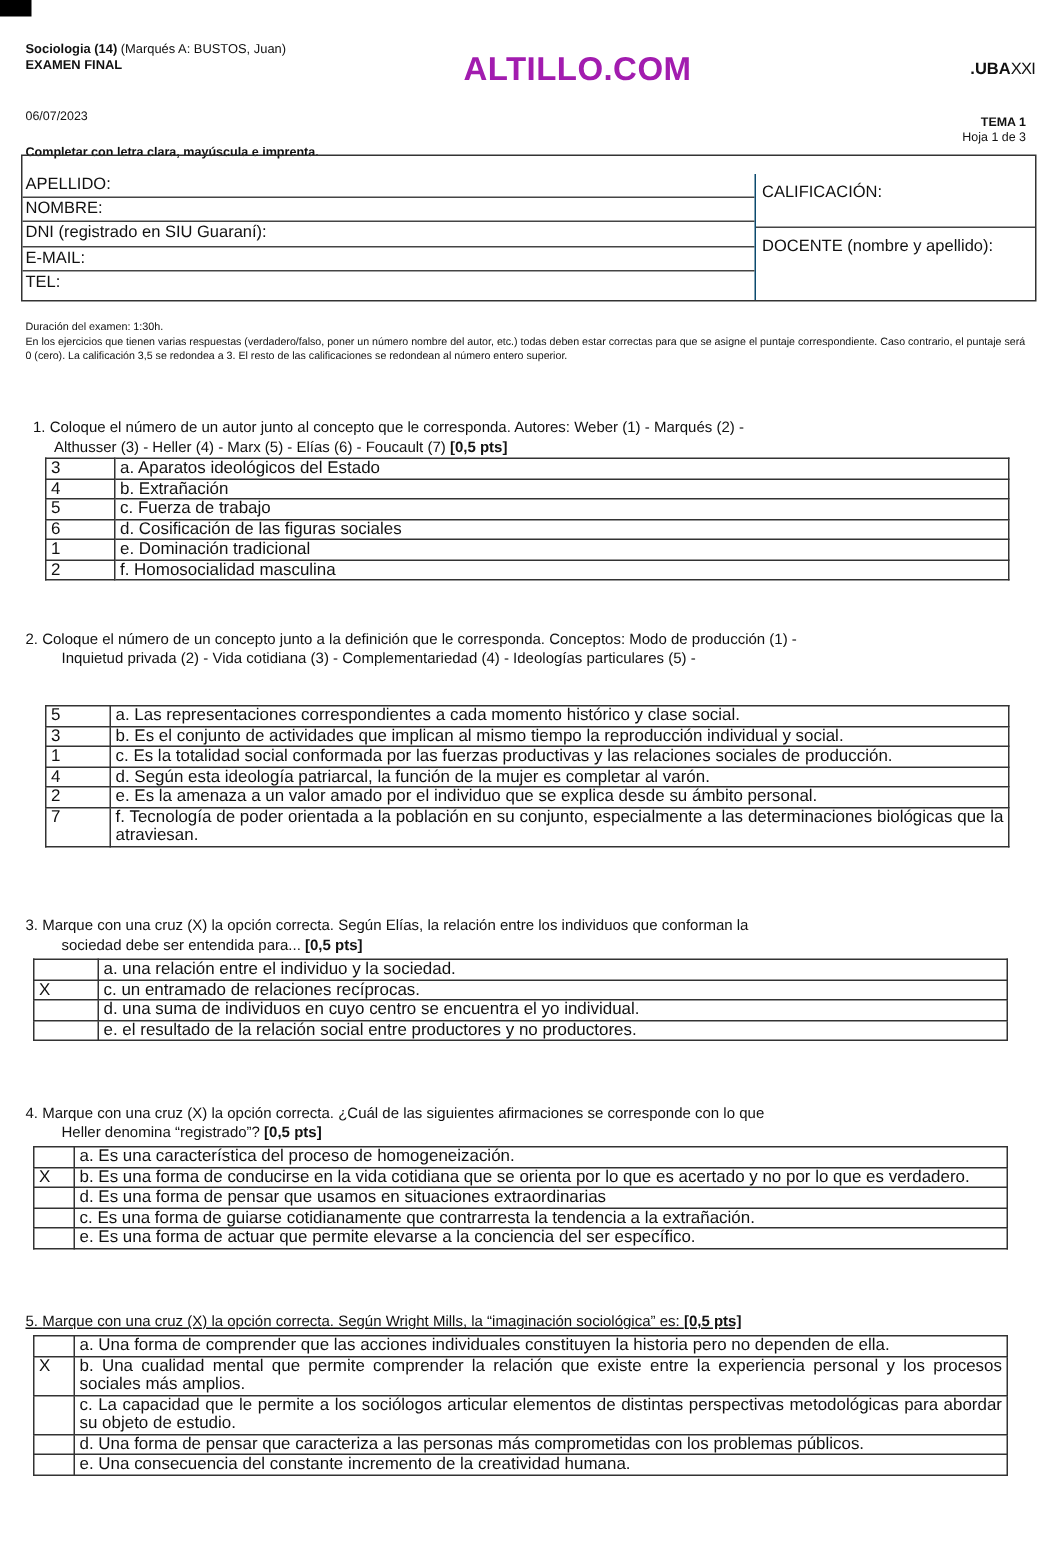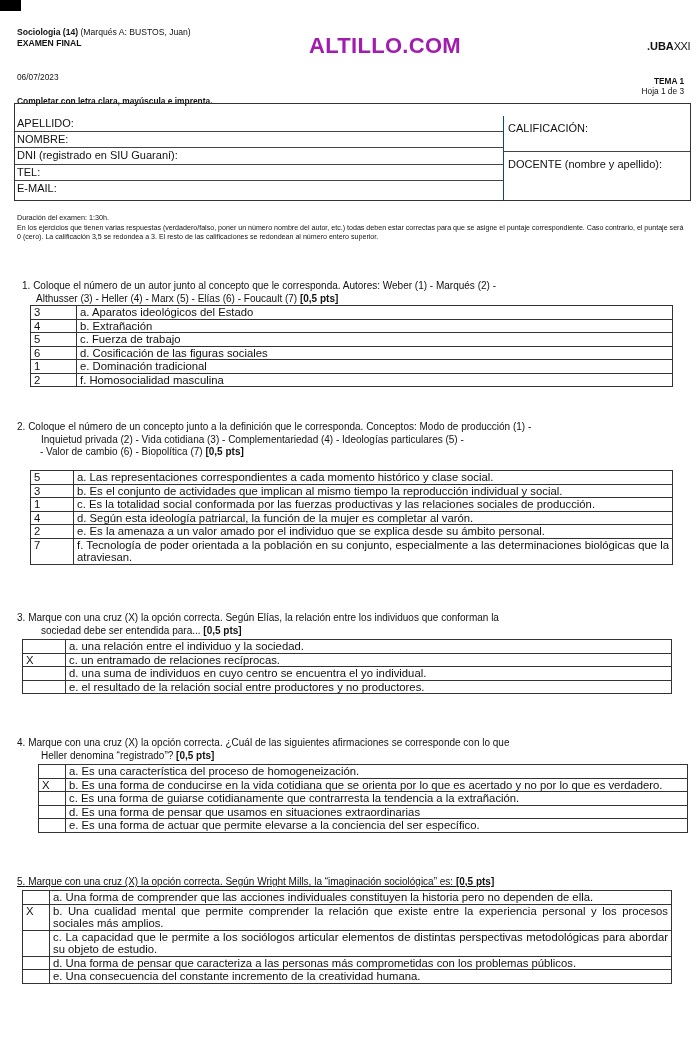--- a/index.html
+++ b/index.html
@@ -58,22 +58,22 @@
   <div>Hoja 1 de 3</div>
 </div>
 
 <div class="instr">Completar con letra clara, mayúscula e imprenta.</div>
 
 <div class="idtable">
   <div class="idleft">
     <div class="idrow">APELLIDO:</div>
     <div class="idrow">NOMBRE:</div>
     <div class="idrow">DNI (registrado en SIU Guaraní):</div>
+    <div class="idrow">E-MAIL:</div>
     <div class="idrow">TEL:</div>
-    <div class="idrow">E-MAIL:</div>
   </div>
   <div class="idright">
     <div class="idcell top">CALIFICACIÓN:</div>
     <div class="idcell bot">DOCENTE (nombre y apellido):</div>
   </div>
 </div>
 
 <div class="dur">Duración del examen: 1:30h.</div>
 <div class="rules">En los ejercicios que tienen varias respuestas (verdadero/falso, poner un número nombre del autor, etc.) todas deben estar correctas para que se asigne el puntaje correspondiente. Caso contrario, el puntaje será 0 (cero). La calificación 3,5 se redondea a 3. El resto de las calificaciones se redondean al número entero superior.</div>
 
@@ -112,21 +112,20 @@
         <td class="num">2</td>
         <td>f.  Homosocialidad masculina</td>
       </tr>
 </tbody>
   </table>
 
 <div class="q" style="left:17px; top:421px; width:676px;">
   <span>2.</span>
   <span>Coloque el número de un concepto junto a la definición que le corresponda. Conceptos: Modo de producción (1) -</span>
   <span class="ind" style="padding-left:24px">Inquietud privada (2) - Vida cotidiana (3) - Complementariedad (4) -  Ideologías particulares (5) -</span>
-  <span class="ind" style="padding-left:23px"><span>-    Valor de cambio (6) - Biopolítica (7) </span><span class="pts">[0,5 pts]</span></span>
 </div>
 <table class="ans" style="left:30px; top:470px; width:643px;">
   <colgroup>
       <col style="width:43px">
       <col>
     </colgroup>
   <tbody>
       <tr>
         <td class="num">5</td>
         <td class="txt">a. Las representaciones correspondientes a cada momento histórico y clase social.</td>
@@ -182,41 +181,41 @@
         <td>e. el resultado de la relación social entre productores y no productores.</td>
       </tr>
 </tbody>
   </table>
 
 <div class="q" style="left:17px; top:737px; width:676px;">
   <span>4.</span>
   <span>Marque con una cruz (X) la opción correcta. ¿Cuál de las siguientes afirmaciones se corresponde con lo que</span>
   <span class="ind" style="padding-left:24px"><span>Heller denomina “registrado”? </span><span class="pts">[0,5 pts]</span></span>
 </div>
-<table class="ans" style="left:22px; top:764px; width:650px;margin-left:16px;">
+<table class="ans" style="left:22px; top:764px; width:650px;">
   <colgroup>
       <col style="width:27px">
       <col>
     </colgroup>
   <tbody>
       <tr>
         <td class="num"></td>
         <td class="txt">a. Es una característica del proceso de homogeneización.</td>
       </tr>
   <tr>
         <td class="num">X</td>
         <td class="txt">b. Es una forma de conducirse en la vida cotidiana que se orienta por  lo que es acertado y no por  lo que es verdadero.</td>
       </tr>
   <tr>
         <td class="num"></td>
+        <td class="txt">d. Es una forma de pensar que usamos en situaciones extraordinarias</td>
+      </tr>
+  <tr>
+        <td class="num"></td>
         <td class="txt">c. Es una forma de guiarse cotidianamente que contrarresta la tendencia a la extrañación.</td>
-      </tr>
-  <tr>
-        <td class="num"></td>
-        <td class="txt">d. Es una forma de pensar que usamos en situaciones extraordinarias</td>
       </tr>
   <tr>
         <td class="num"></td>
         <td class="txt">e. Es una forma de actuar que permite elevarse a la conciencia del ser específico.</td>
       </tr>
 </tbody>
   </table>
 
 <div class="q" style="left:17px; top:876px; width:676px; text-decoration: underline;">
   <span>5.</span>

